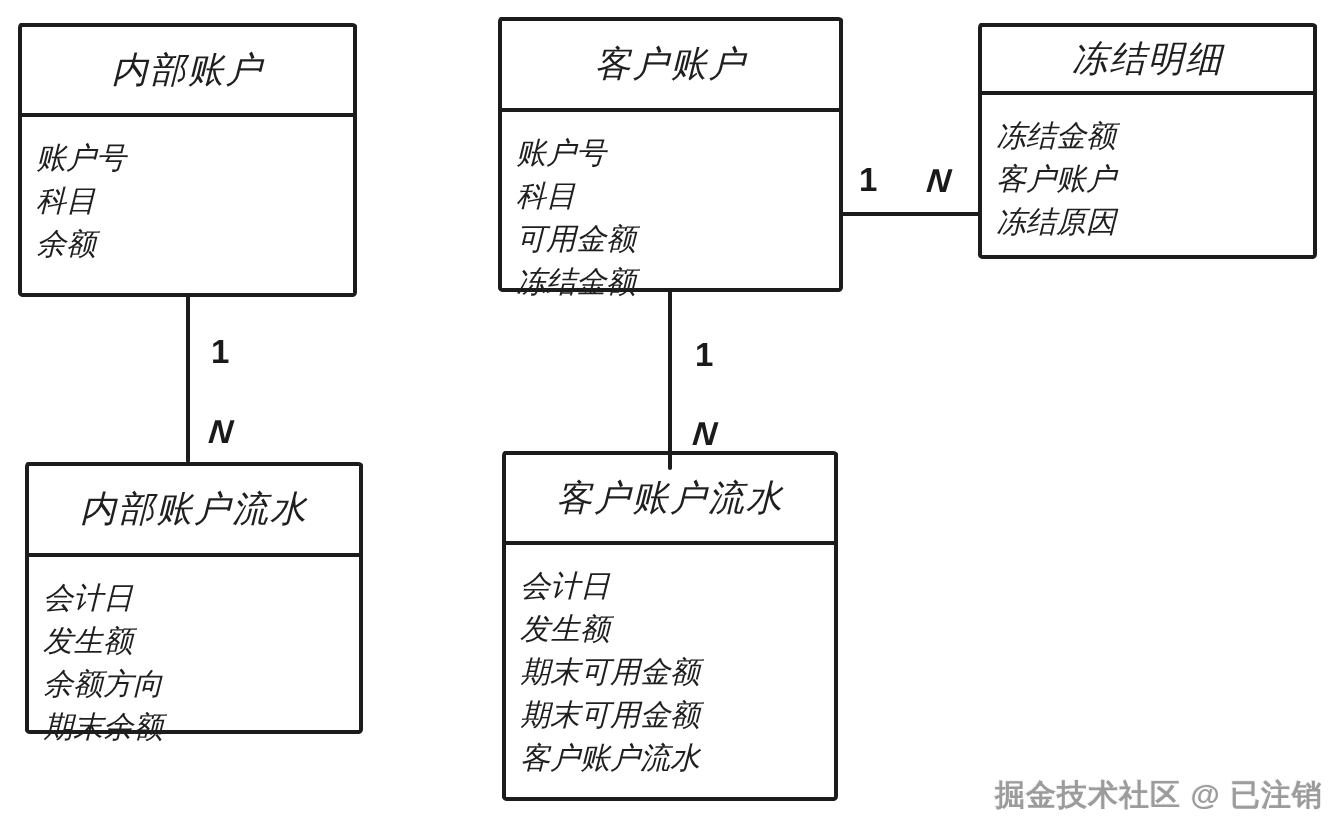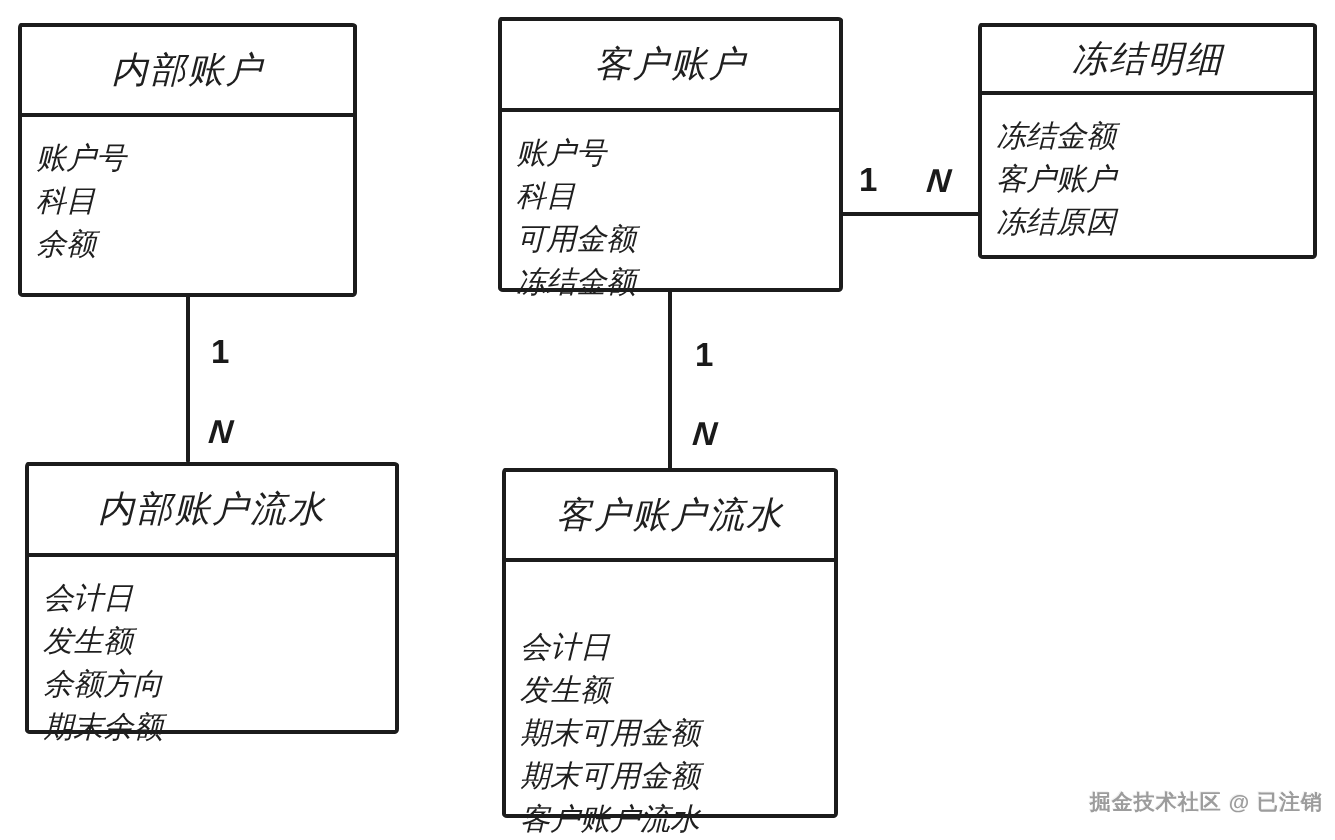--- a/index.html
+++ b/index.html
@@ -66,21 +66,21 @@
   .card-label.many {
     font-style: italic;
     transform: skewX(-6deg);
   }
 
   
   .watermark {
     position: absolute;
     right: 12px;
     bottom: 24px;
-    font-size: 21px;
+    font-size: 30px;
     font-weight: bold;
     color: #9c9c9c;
     text-shadow: 2px 2px 0 #ffffff, -1px -1px 0 #f2f2f2;
     letter-spacing: 1px;
   }
 </style>
 </head>
 <body>
 
 <div class="canvas">
@@ -106,31 +106,31 @@
 
   <section class="entity" style="left:978px; top:23px; width:339px; height:236px;">
     <header class="entity-title" style="height:68px;">冻结明细</header>
     <div class="entity-fields">
       <div class="field">冻结金额</div>
       <div class="field">客户账户</div>
       <div class="field">冻结原因</div>
     </div>
   </section>
 
-  <section class="entity" style="left:25px; top:462px; width:374px; height:272px;">
+  <section class="entity" style="left:25px; top:462px; width:338px; height:272px;">
     <header class="entity-title" style="height:91px;">内部账户流水</header>
     <div class="entity-fields">
       <div class="field">会计日</div>
       <div class="field">发生额</div>
       <div class="field">余额方向</div>
       <div class="field">期末余额</div>
     </div>
   </section>
 
-  <section class="entity" style="left:502px; top:468px; width:336px; height:350px;gap:44px;">
+  <section class="entity" style="left:502px; top:451px; width:336px; height:350px;">
     <header class="entity-title" style="height:90px;">客户账户流水</header>
     <div class="entity-fields">
       <div class="field">会计日</div>
       <div class="field">发生额</div>
       <div class="field">期末可用金额</div>
       <div class="field">期末可用金额</div>
       <div class="field">客户账户流水</div>
     </div>
   </section>
 

